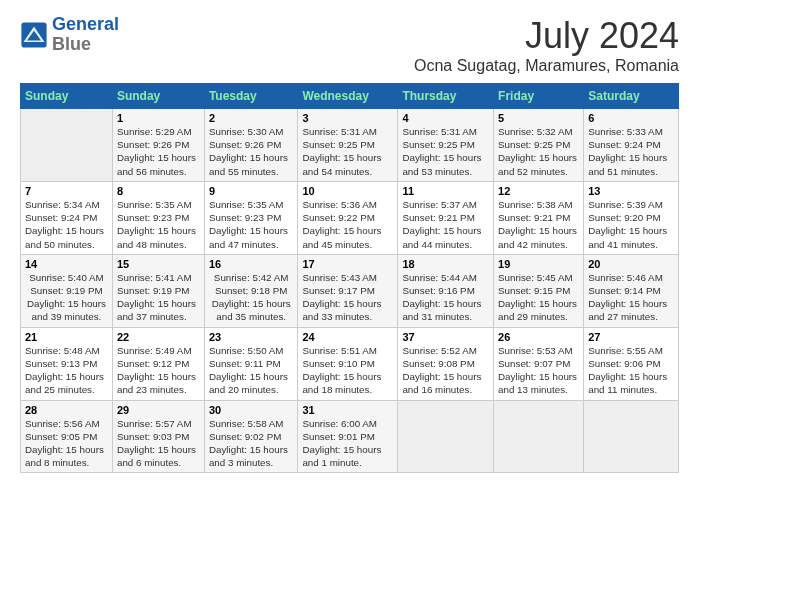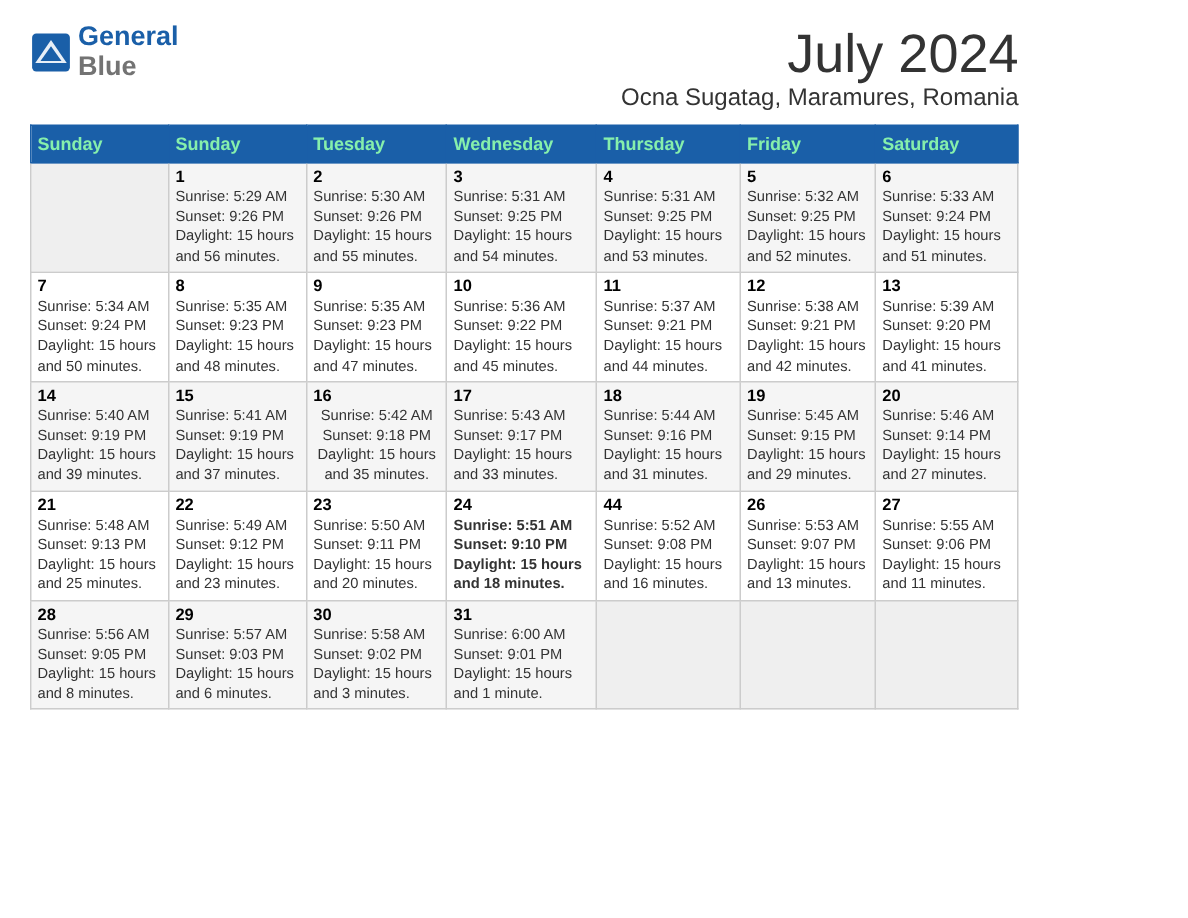--- a/index.html
+++ b/index.html
@@ -222,21 +222,21 @@
             <span class="day-num">13</span>
             <div class="day-info" style="white-space: pre-line;">Sunrise: 5:39 AM
 Sunset: 9:20 PM
 Daylight: 15 hours
 and 41 minutes.</div>
           </td>
         </tr>
         <tr>
           <td>
             <span class="day-num">14</span>
-            <div class="day-info" style="white-space: pre-line;">Sunrise: 5:40 AM
+            <div class="day-info" style="white-space: pre-line; text-align: center;">Sunrise: 5:40 AM
 Sunset: 9:19 PM
 Daylight: 15 hours
 and 39 minutes.</div>
           </td>
           <td>
             <span class="day-num">15</span>
             <div class="day-info" style="white-space: pre-line;">Sunrise: 5:41 AM
 Sunset: 9:19 PM
 Daylight: 15 hours
 and 37 minutes.</div>
@@ -294,27 +294,27 @@
           </td>
           <td>
             <span class="day-num">23</span>
             <div class="day-info" style="white-space: pre-line;">Sunrise: 5:50 AM
 Sunset: 9:11 PM
 Daylight: 15 hours
 and 20 minutes.</div>
           </td>
           <td>
             <span class="day-num">24</span>
-            <div class="day-info" style="white-space: pre-line; font-weight: bold;">Sunrise: 5:51 AM
+            <div class="day-info" style="white-space: pre-line;">Sunrise: 5:51 AM
 Sunset: 9:10 PM
 Daylight: 15 hours
 and 18 minutes.</div>
           </td>
           <td>
-            <span class="day-num">44</span>
+            <span class="day-num">37</span>
             <div class="day-info" style="white-space: pre-line;">Sunrise: 5:52 AM
 Sunset: 9:08 PM
 Daylight: 15 hours
 and 16 minutes.</div>
           </td>
           <td>
             <span class="day-num">26</span>
             <div class="day-info" style="white-space: pre-line;">Sunrise: 5:53 AM
 Sunset: 9:07 PM
 Daylight: 15 hours

